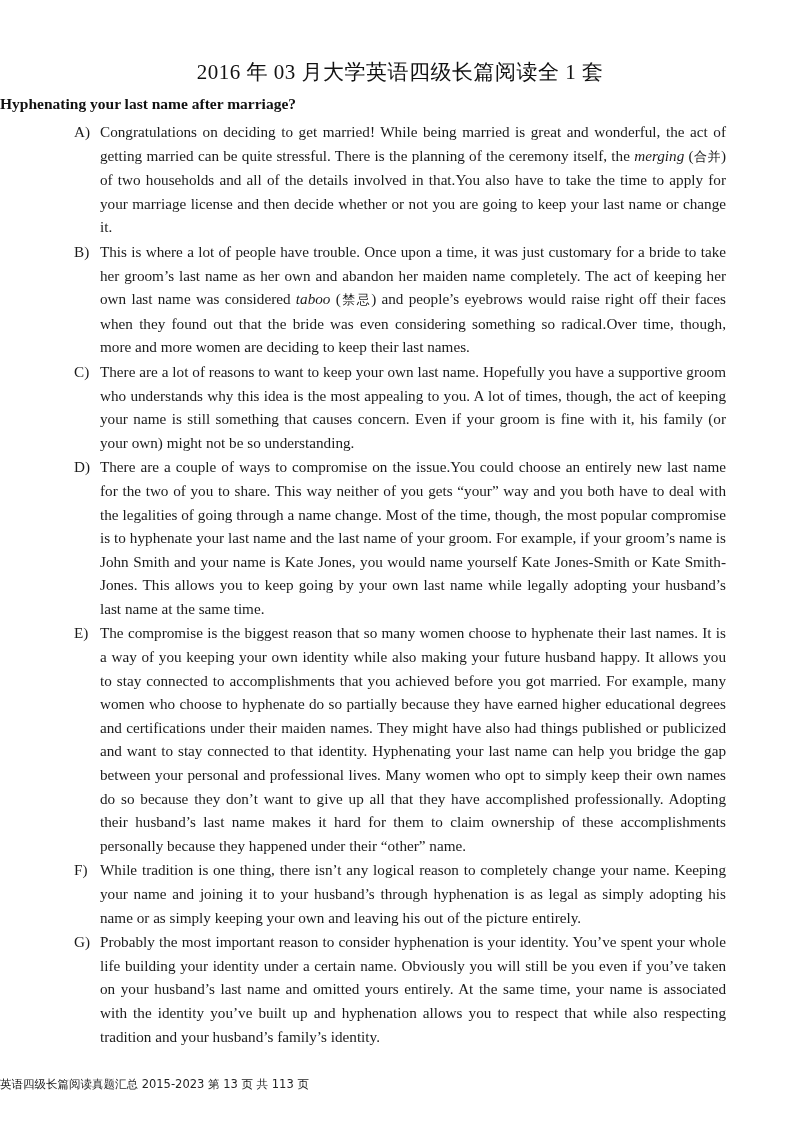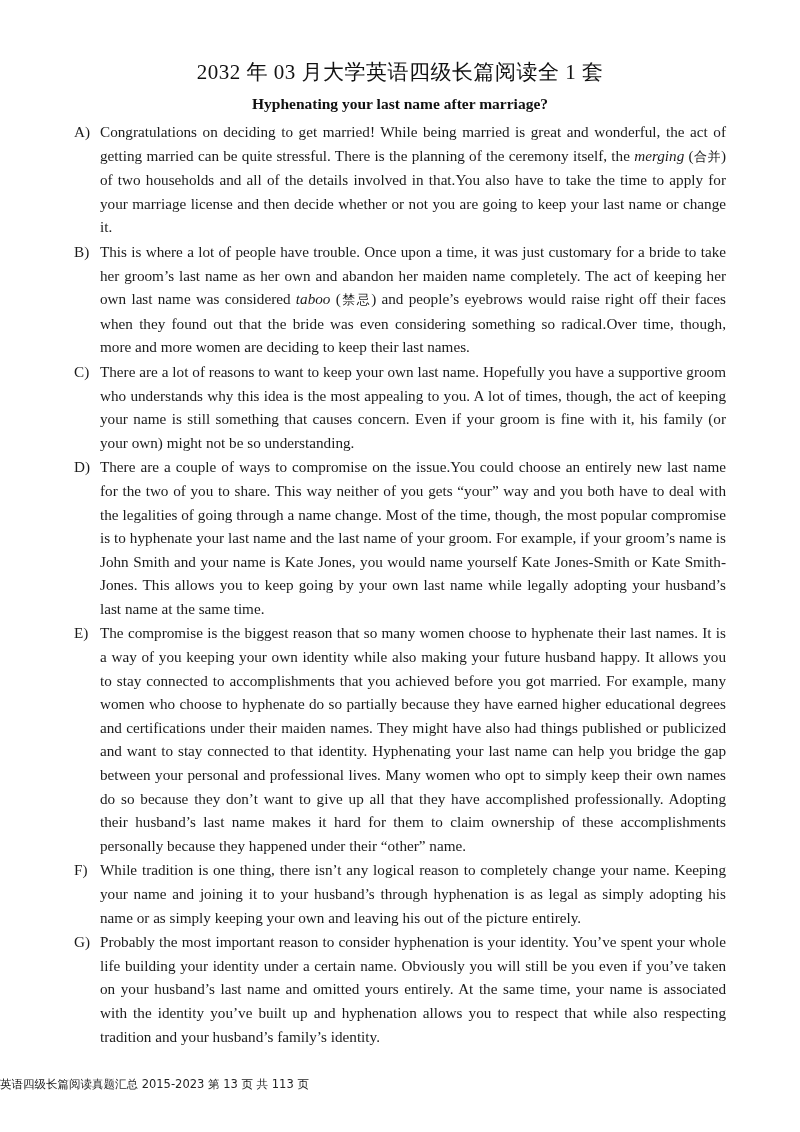--- a/index.html
+++ b/index.html
@@ -23,21 +23,21 @@
       text-align: center;
       font-size: 21px;
       letter-spacing: 0.5px;
       color: #111;
     }
     .article-title {
       position: absolute;
       top: 95px;
       left: 0;
       width: 800px;
-      text-align: center;
+      text-align: left;
       font-size: 15.5px;
       font-weight: bold;
       color: #111;
     }
     .paragraphs {
       position: absolute;
       top: 120px;
       left: 74px;
       width: 652px;
     }
@@ -78,21 +78,21 @@
     #para-C { margin-top: 1px; }
     #para-D { margin-top: 1px; }
     #para-E { margin-top: 1px; }
     #para-F { margin-top: 1px; }
     #para-G { margin-top: 1px; }
   </style>
 </head>
 <body>
 
 <div>
-  <div class="page-title">2032 年 03 月大学英语四级长篇阅读全 1 套</div>
+  <div class="page-title">2016 年 03 月大学英语四级长篇阅读全 1 套</div>
   <div class="article-title">Hyphenating your last name after marriage?</div>
 
   <div class="paragraphs">
     <div class="para" id="para-A">
       <span class="para-letter">A)</span>
       <span class="para-text">
         <span>Congratulations on deciding to get married! While being married is great and wonderful, the act of getting married can be quite stressful. There is the planning of the ceremony itself, the </span><em>merging</em><span> (</span><span class="cjk">合并</span><span>) of two households and all of the details involved in that.You also have to take the time to apply for your marriage license and then decide whether or not you are going to keep your last name or change it.</span>
       </span>
     </div>
 

